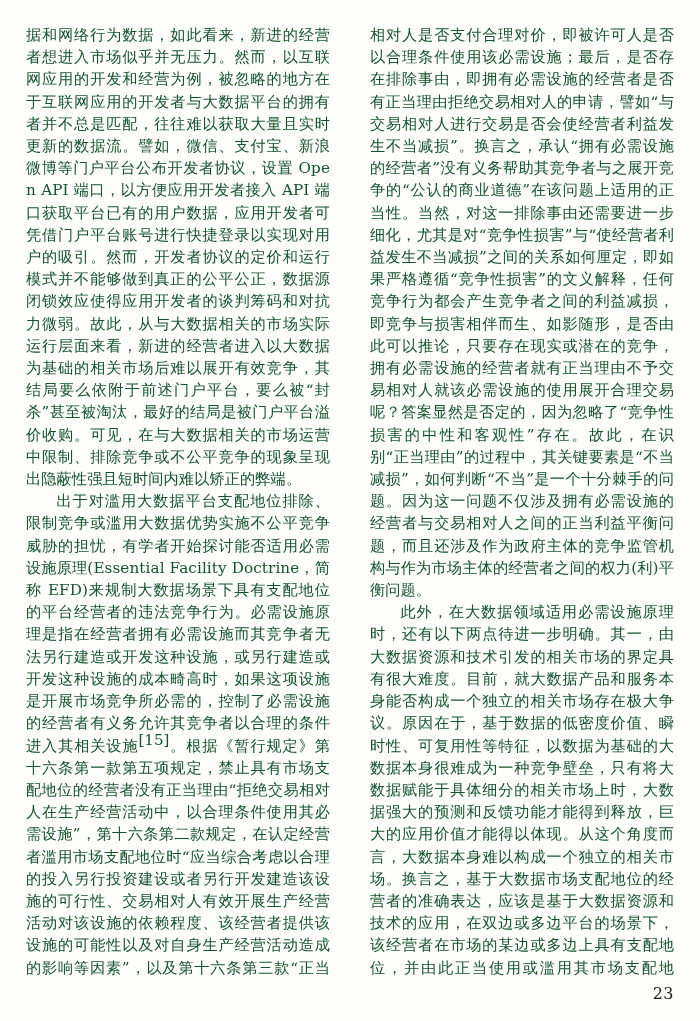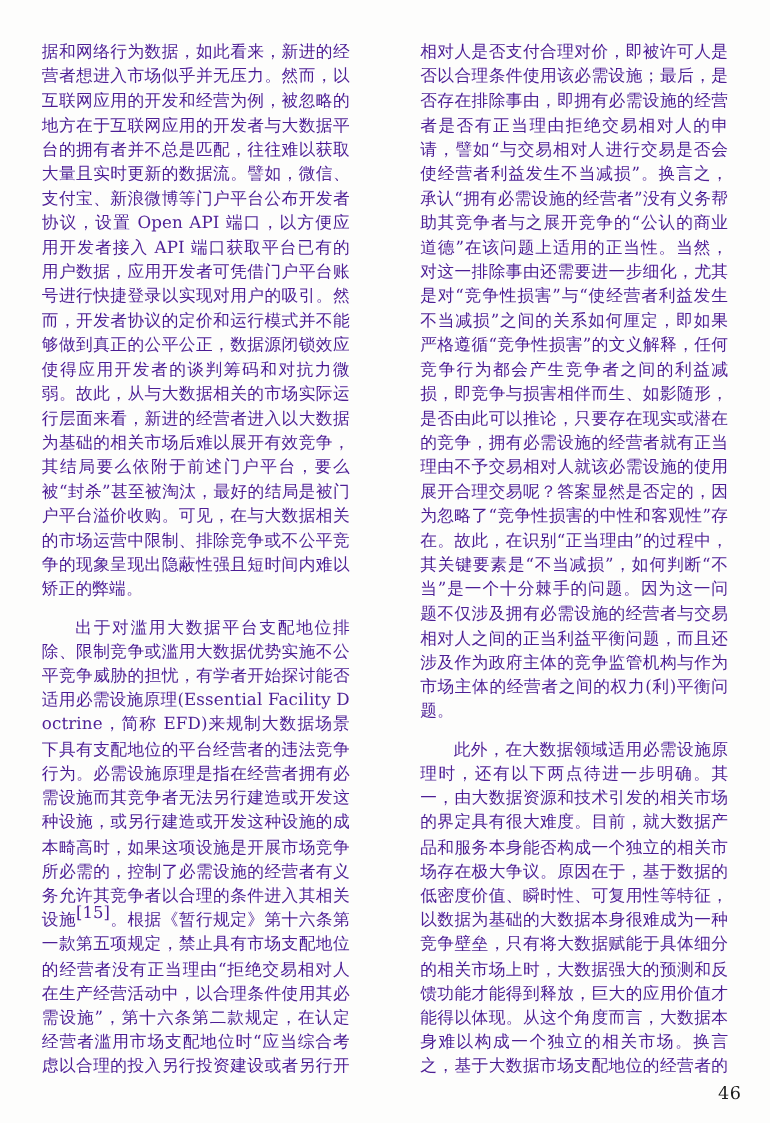--- a/index.html
+++ b/index.html
@@ -36,27 +36,27 @@
     box-sizing: border-box;
   }
 
   .col {
     width: 304px;
     flex: 0 0 304px;
     overflow: hidden;
   }
 
   .para {
-    margin: 12px;
+    margin: 0;
     font-size: 15.2px;
     line-height: 22.2px;
     text-align: justify;
     text-justify: inter-ideograph;
     letter-spacing: 0.1px;
-    color: #4c1d95;
+    color: #14532d;
     text-indent: 0;
     word-break: break-all;
     hyphens: none;
   }
 
   .para.indent {
     text-indent: 2em;
   }
 
   .para + .para {
@@ -92,15 +92,15 @@
       <p class="para indent"><span>出于对滥用大数据平台支配地位排除、限制竞争或滥用大数据优势实施不公平竞争威胁的担忧，有学者开始探讨能否适用必需设施原理(Essential Facility Doctrine，简称 EFD)来规制大数据场景下具有支配地位的平台经营者的违法竞争行为。必需设施原理是指在经营者拥有必需设施而其竞争者无法另行建造或开发这种设施，或另行建造或开发这种设施的成本畸高时，如果这项设施是开展市场竞争所必需的，控制了必需设施的经营者有义务允许其竞争者以合理的条件进入其相关设施</span><sup class="fn">[15]</sup><span>。根据《暂行规定》第十六条第一款第五项规定，禁止具有市场支配地位的经营者没有正当理由“拒绝交易相对人在生产经营活动中，以合理条件使用其必需设施”，第十六条第二款规定，在认定经营者滥用市场支配地位时“应当综合考虑以合理的投入另行投资建设或者另行开发建造该设施的可行性、交易相对人有效开展生产经营活动对该设施的依赖程度、该经营者提供该设施的可能性以及对自身生产经营活动造成的影响等因素”，以及第十六条第三款“正当理由”的第三项“与交易相对人进行交易将使经营者利益发生不当减损”，第四项“能够证明行为具有正当性的其他理由”，结合必需设施原理的一般理论，基本上可以梳理出未来我国适用必需设施原理的大致步骤，即适用必需设施原理的基本要点。首先，考察经营者，即认定拥有该必需设施的经营者在相关市场具有支配地位；其次，对该必需设施的可替代性和核心功能进行考察，即《暂行规定》中所述的另行开发或投资建设该必需设施的可能性、交易相对人对该必需设施的依赖程度等；再次，交易</span></p>
     </div>
 
     <div class="col">
       <p class="para">相对人是否支付合理对价，即被许可人是否以合理条件使用该必需设施；最后，是否存在排除事由，即拥有必需设施的经营者是否有正当理由拒绝交易相对人的申请，譬如“与交易相对人进行交易是否会使经营者利益发生不当减损”。换言之，承认“拥有必需设施的经营者”没有义务帮助其竞争者与之展开竞争的“公认的商业道德”在该问题上适用的正当性。当然，对这一排除事由还需要进一步细化，尤其是对“竞争性损害”与“使经营者利益发生不当减损”之间的关系如何厘定，即如果严格遵循“竞争性损害”的文义解释，任何竞争行为都会产生竞争者之间的利益减损，即竞争与损害相伴而生、如影随形，是否由此可以推论，只要存在现实或潜在的竞争，拥有必需设施的经营者就有正当理由不予交易相对人就该必需设施的使用展开合理交易呢？答案显然是否定的，因为忽略了“竞争性损害的中性和客观性”存在。故此，在识别“正当理由”的过程中，其关键要素是“不当减损”，如何判断“不当”是一个十分棘手的问题。因为这一问题不仅涉及拥有必需设施的经营者与交易相对人之间的正当利益平衡问题，而且还涉及作为政府主体的竞争监管机构与作为市场主体的经营者之间的权力(利)平衡问题。</p>
       <p class="para indent">此外，在大数据领域适用必需设施原理时，还有以下两点待进一步明确。其一，由大数据资源和技术引发的相关市场的界定具有很大难度。目前，就大数据产品和服务本身能否构成一个独立的相关市场存在极大争议。原因在于，基于数据的低密度价值、瞬时性、可复用性等特征，以数据为基础的大数据本身很难成为一种竞争壁垒，只有将大数据赋能于具体细分的相关市场上时，大数据强大的预测和反馈功能才能得到释放，巨大的应用价值才能得以体现。从这个角度而言，大数据本身难以构成一个独立的相关市场。换言之，基于大数据市场支配地位的经营者的准确表达，应该是基于大数据资源和技术的应用，在双边或多边平台的场景下，该经营者在市场的某边或多边上具有支配地位，并由此正当使用或滥用其市场支配地位。此时，便有了界定和如何界定其相关市场及其市场支配地位的可能和必要。其二，随之而来的问题则是，基于大数据优势构筑，具有市场支配地位的平台经营者，通常会采取双边或多边，其中某方为免费定价的商业模式来从事市场竞争，对于免费端的相关市场界定，目前还未有成熟的做法。同时，如抛开对免费端的考量，仅对收费端的相关市场界定，又很难将网络外部性和锁定效应等理论运用到相关市场支配地位的评估上，这样一来，相关市场界定及其市场支</p>
     </div>
 
   </div>
 
-  <div class="page-number">46</div>
+  <div class="page-number">23</div>
 
 </div>
 
 </body></html>

